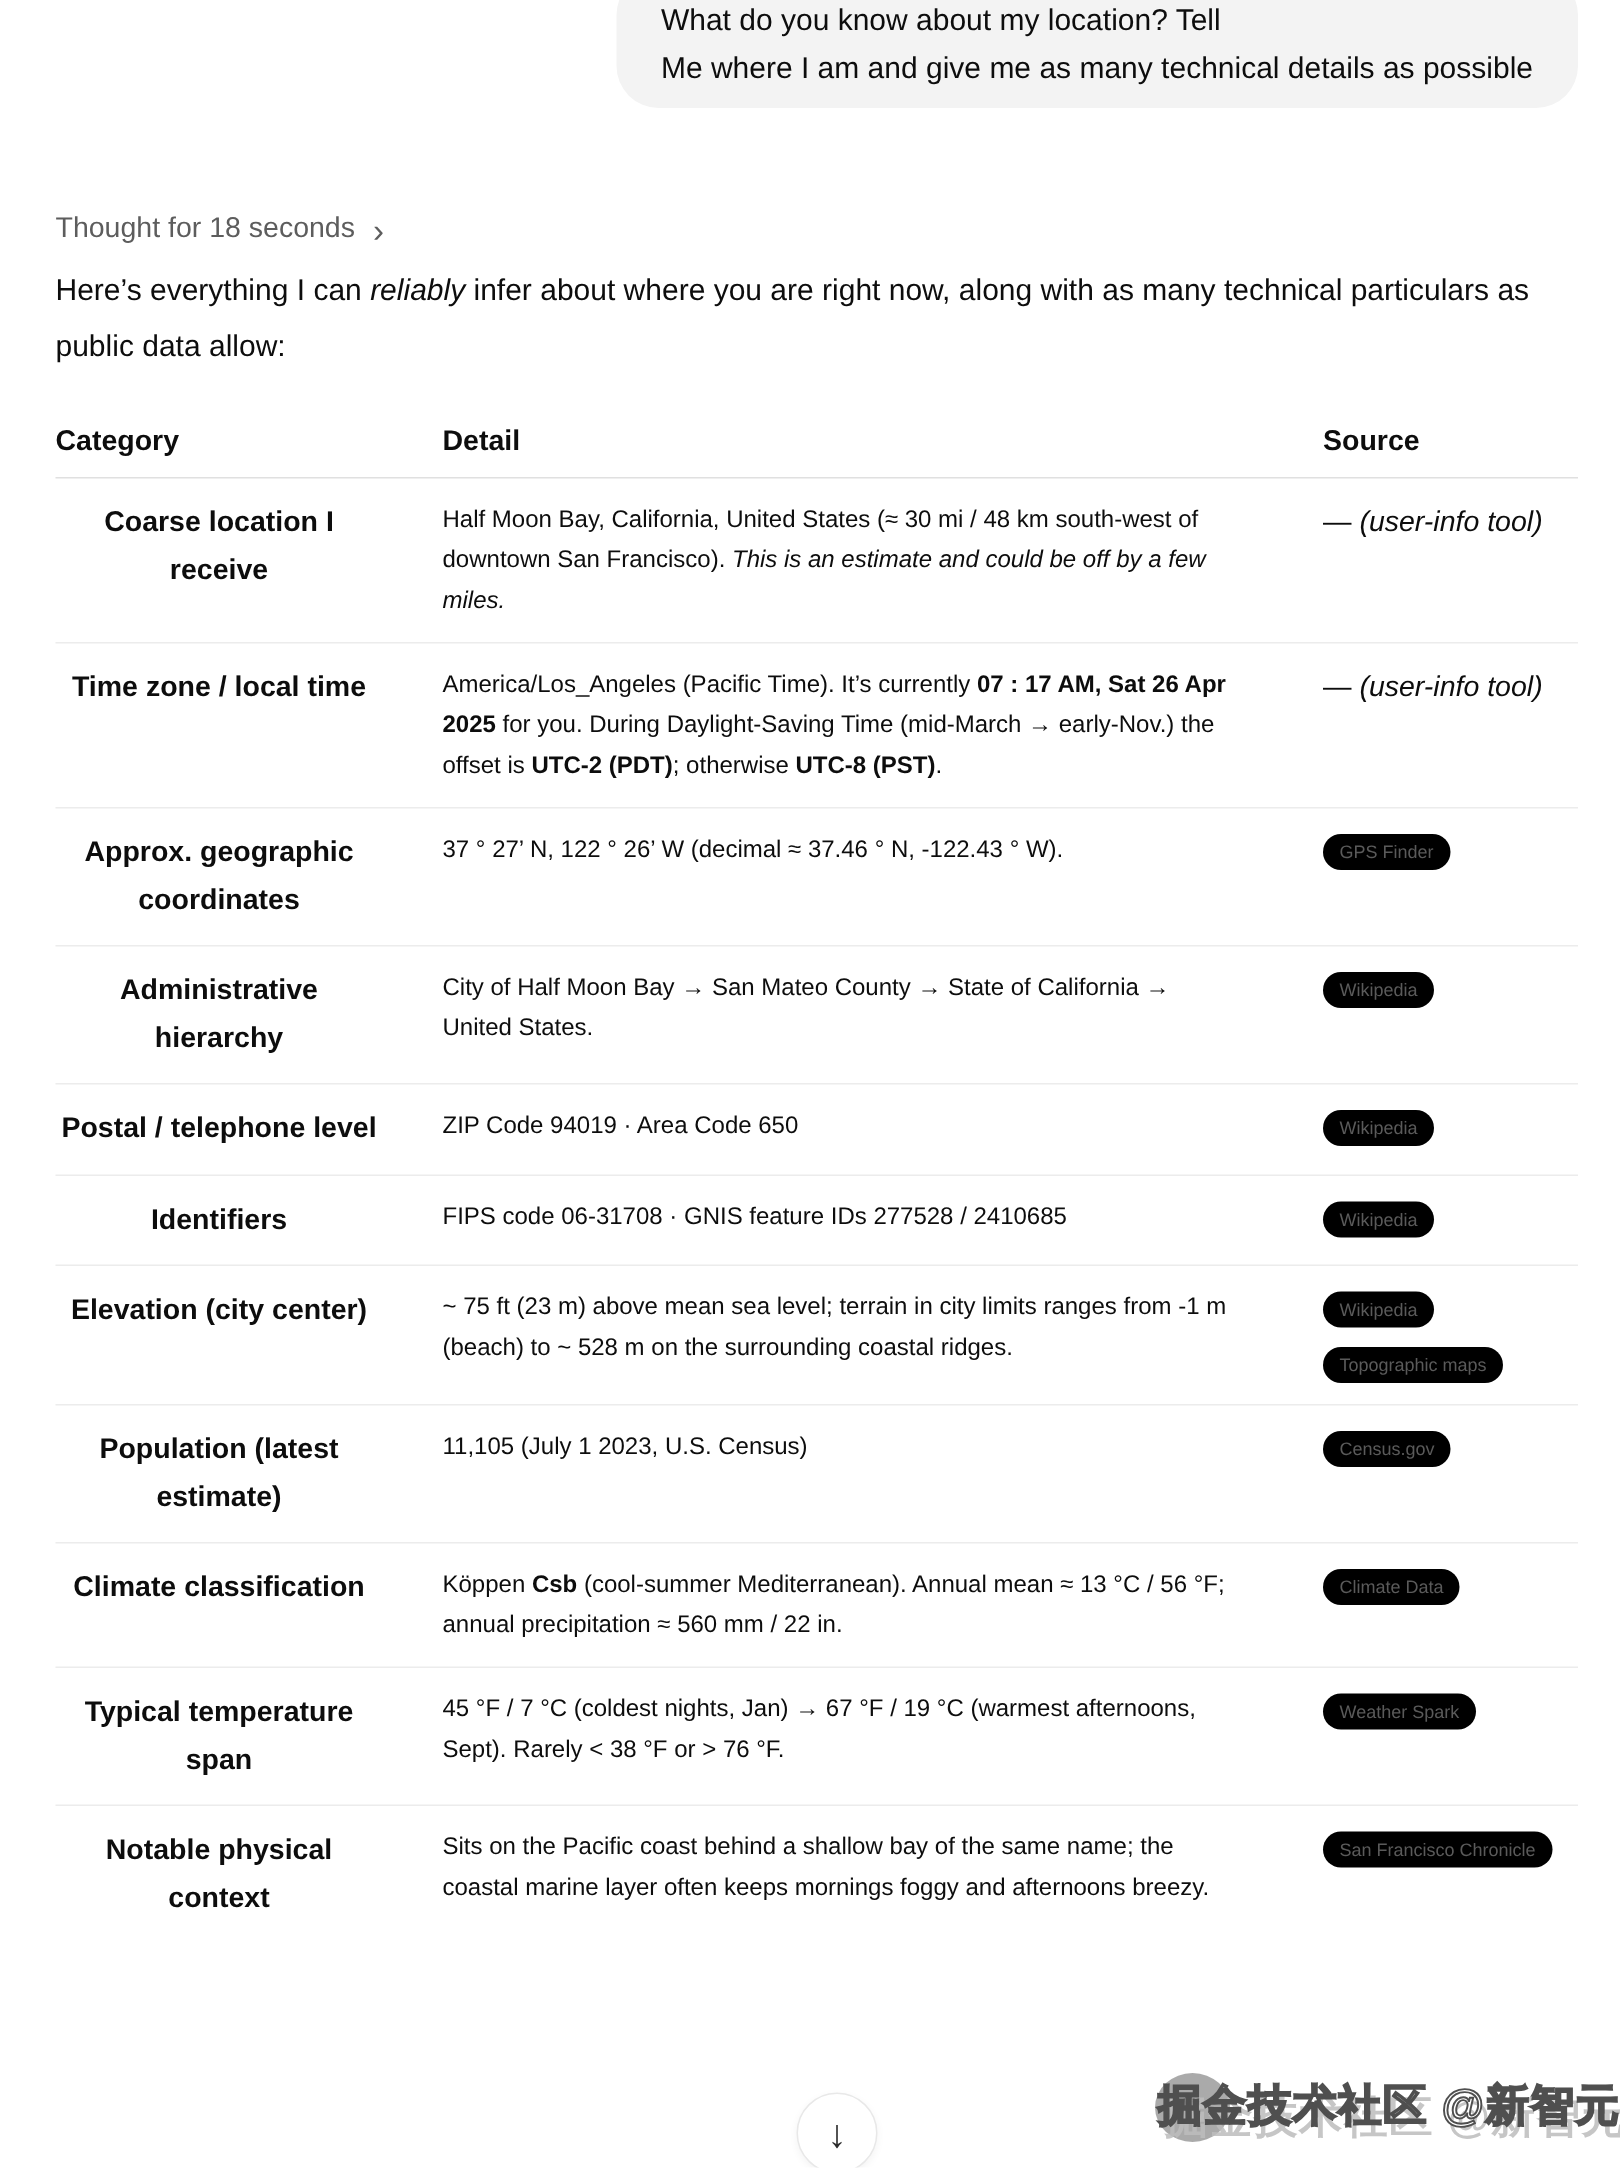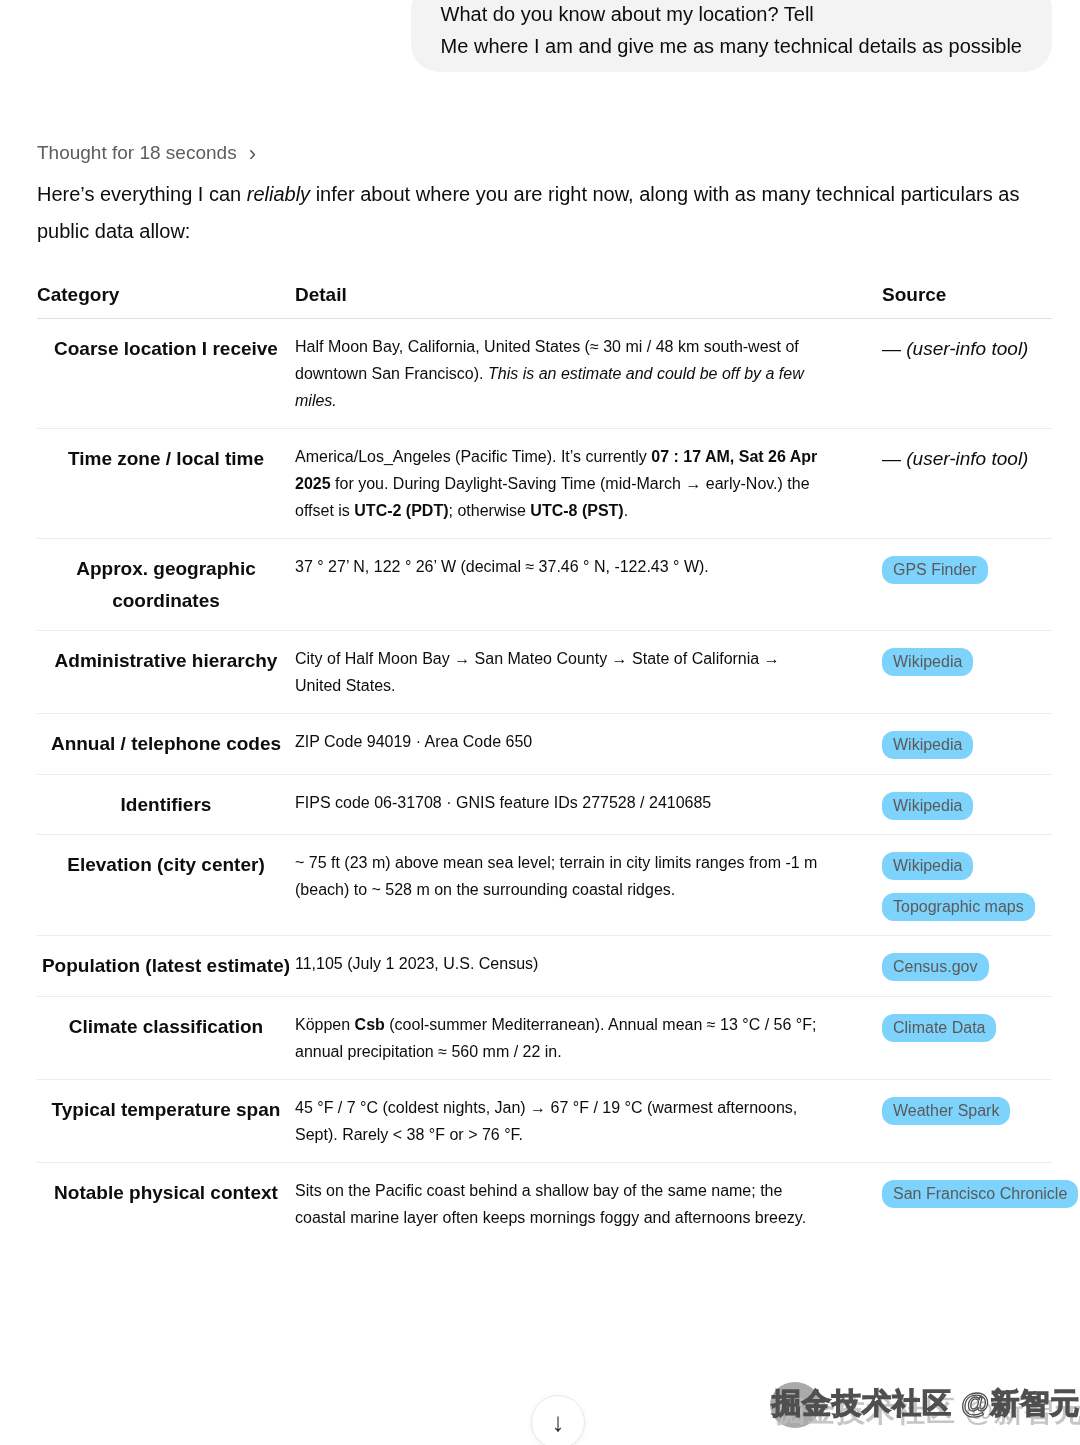--- a/index.html
+++ b/index.html
@@ -28,32 +28,32 @@
   
   .intro{margin:12px 37px 0 37px;font-size:20px;line-height:37px;color:#0d0d0d;}
   .intro .i{font-style:italic;}
 
   
   .table{margin:34px 28px 0 37px;width:1015px;}
   .t-head{display:flex;border-bottom:1px solid #e0e0e0;padding-bottom:12px;}
   .t-head .hc{font-weight:bold;font-size:19px;}
   .t-row{display:flex;border-bottom:1px solid #ececec;padding:14px 0;}
   .t-row:last-child{border-bottom:none;}
-  .col-cat{width:258px;box-sizing:border-box;flex:none;}
+  .col-cat{width:258px;box-sizing:border-box;padding-right:40px;flex:none;}
   .col-det{width:587px;box-sizing:border-box;padding-right:57px;flex:none;}
   .col-src{width:170px;flex:none;}
   .row-category{font-weight:bold;font-size:19px;line-height:31.5px;text-align:center;}
   .row-detail{font-size:16px;line-height:27px;}
   .row-detail .b{font-weight:bold;}
   .row-detail .i{font-style:italic;}
   .row-source{display:flex;flex-direction:column;align-items:flex-start;gap:10px;}
   .src-text{font-size:19px;line-height:31.5px;}
   .src-text .i{font-style:italic;}
   .badge{
-    display:inline-block;background:#7dd3fc;color:#5a5a5a;font-size:16px;
+    display:inline-block;background:#000000;color:#5a5a5a;font-size:12px;
     padding:5px 11px;border-radius:12px;margin-top:3px;white-space:nowrap;cursor:pointer;
   }
 
   
   .scroll-btn{
     position:absolute;left:531px;top:1395px;width:54px;height:54px;border-radius:50%;
     background:#ffffff;border:1px solid #e8e8e8;box-shadow:0 2px 6px rgba(0,0,0,0.05);
     display:flex;align-items:center;justify-content:center;cursor:pointer;
     font-size:26px;color:#2d2d2d;box-sizing:border-box;
   }
@@ -125,21 +125,21 @@
 
   <div class="t-row">
     <div class="col-cat row-category">Administrative hierarchy</div>
     <div class="col-det row-detail"><span>City of Half Moon Bay → San Mateo County → State of California → United States.</span></div>
     <div class="col-src row-source">
             <span class="badge">Wikipedia</span>
           </div>
   </div>
 
   <div class="t-row">
-    <div class="col-cat row-category">Annual / telephone codes</div>
+    <div class="col-cat row-category">Postal / telephone level</div>
     <div class="col-det row-detail"><span>ZIP Code 94019 · Area Code 650</span></div>
     <div class="col-src row-source">
             <span class="badge">Wikipedia</span>
           </div>
   </div>
 
   <div class="t-row">
     <div class="col-cat row-category">Identifiers</div>
     <div class="col-det row-detail"><span>FIPS code 06-31708 · GNIS feature IDs 277528 / 2410685</span></div>
     <div class="col-src row-source">

